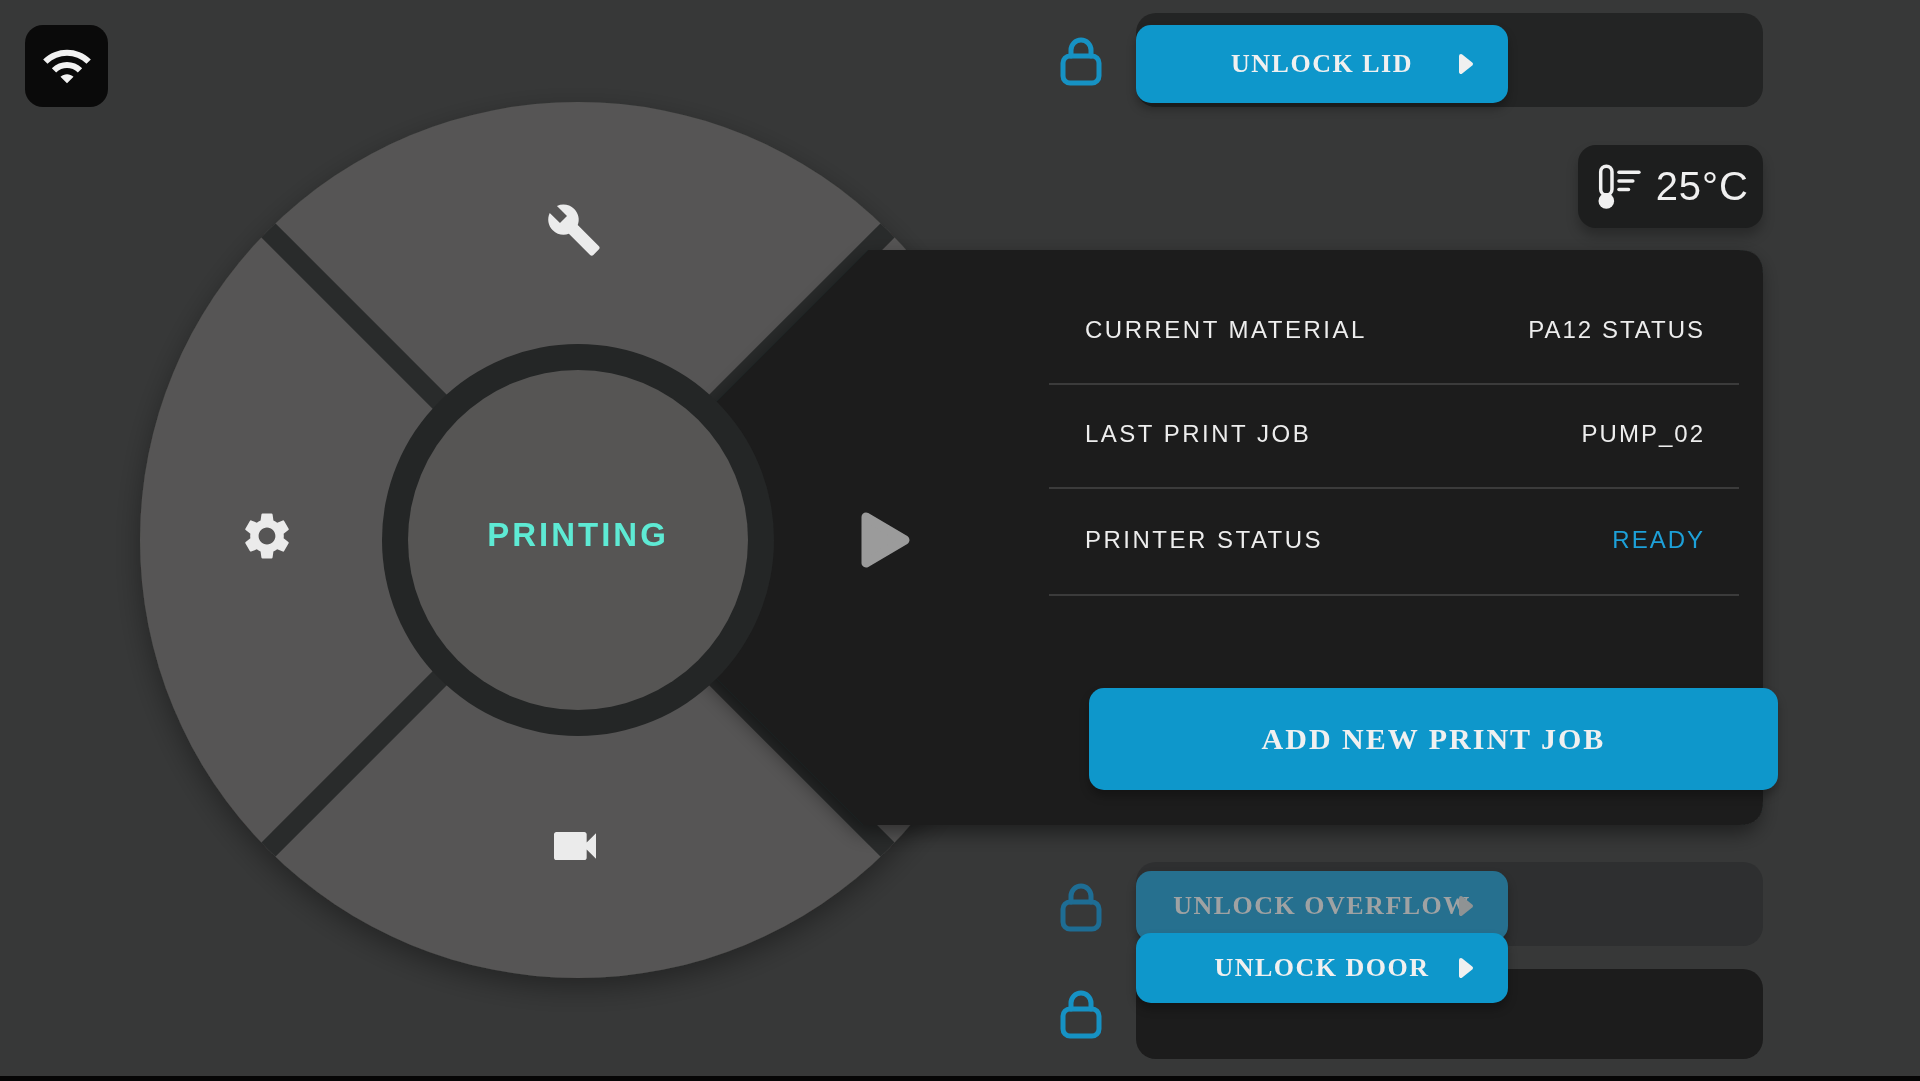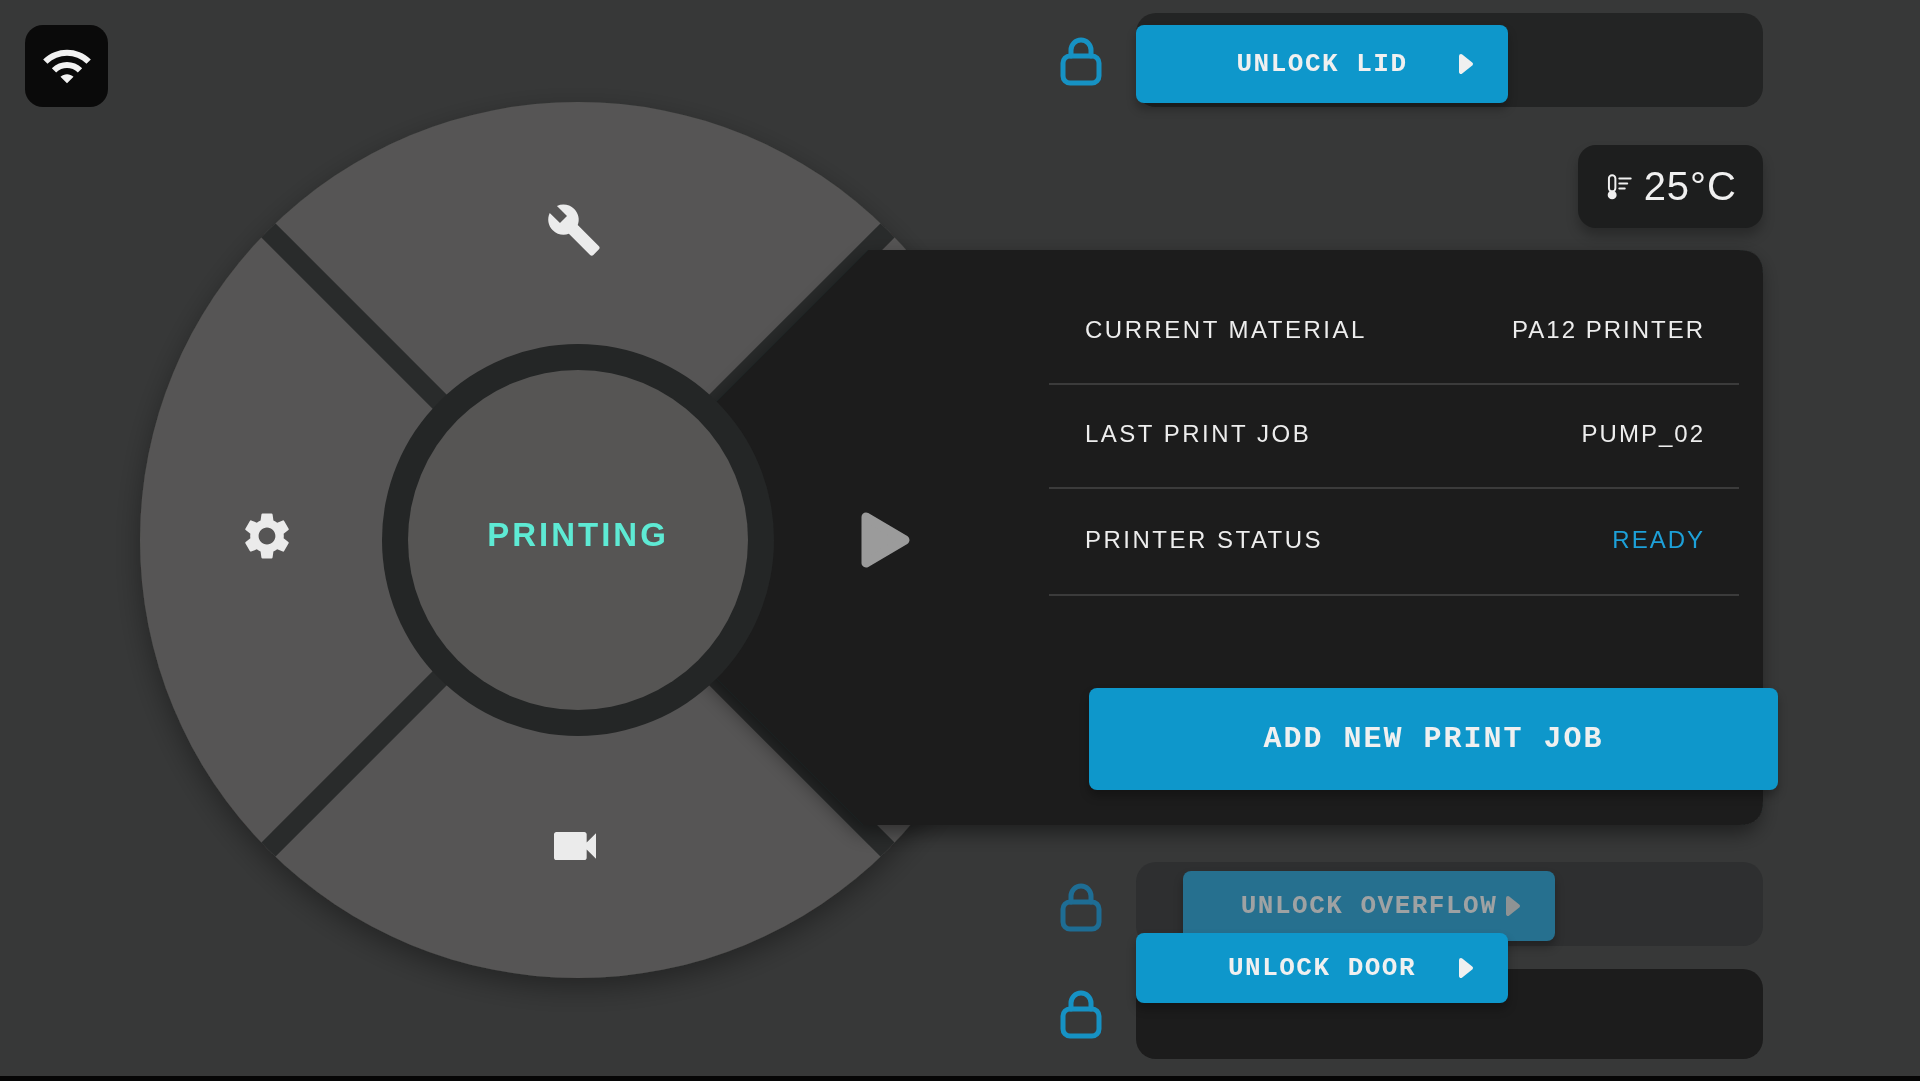--- a/index.html
+++ b/index.html
@@ -13,33 +13,33 @@
   
   .wifi-tile{left:25px;top:25px;width:83px;height:82px;border-radius:18px;
     background:#0a0a0a;display:flex;align-items:center;justify-content:center;}
   
   .track{border-radius:20px;}
   .track-lid{background:var(--track-lid,#232424);}
   .track-overflow{background:var(--track-overflow,#2e2f30);}
   .track-door{background:var(--track-door,#1c1c1c);}
   
   .btn{display:flex;align-items:center;justify-content:center;border:none;
-    border-radius:8px;font-family:Liberation Mono, monospace;font-weight:bold;
+    border-radius:15px;font-family:Liberation Serif, serif;font-weight:bold;
     box-shadow:0 6px 10px rgba(0,0,0,.28);}
   .btn .arrow{position:absolute;right:34px;top:50%;transform:translateY(-50%);}
   .btn-blue{background:var(--accent,#0e97cb);color:var(--text,#f0f0f0);}
-  .btn-muted{background:var(--accent-muted,#26708f);color:var(--text-muted,#9fa2a3);margin-left:47px;}
+  .btn-muted{background:var(--accent-muted,#26708f);color:var(--text-muted,#9fa2a3);}
   .btn-lid{left:1136px;top:25px;width:372px;height:78px;font-size:26px;letter-spacing:1.5px;}
   .btn-add{left:1050px;top:688px;width:689px;height:102px;font-size:30px;letter-spacing:2px;margin-left:39px;}
   .btn-overflow{left:1136px;top:871px;width:372px;height:70px;font-size:26px;letter-spacing:1.5px;}
   .btn-door{left:1136px;top:933px;width:372px;height:70px;font-size:26px;letter-spacing:1.5px;}
   
   .temp-panel{left:1578px;top:145px;width:185px;height:83px;border-radius:18px;
     background:var(--panel,#1d1e1e);display:flex;align-items:center;
-    padding:0 26px;box-sizing:border-box;gap:8px;box-shadow:0 8px 12px rgba(0,0,0,.25);}
+    padding:0 14px;box-sizing:border-box;gap:8px;box-shadow:0 8px 12px rgba(0,0,0,.25);}
   .temp-value{color:var(--text,#f0f0f0);font-size:40px;letter-spacing:1px;flex:1;text-align:right;}
   
   .info-row{left:1085px;width:620px;height:48px;display:flex;align-items:center;
     justify-content:space-between;color:#ededed;font-size:24px;}
   .info-row .lbl{letter-spacing:2.5px;}
   .info-row .val{letter-spacing:2px;text-align:right;}
   .val-ready{color:var(--ready,#1da0d8);}
   .divider{left:1049px;width:690px;height:2px;background:var(--divider,#3b3b3b);}
   
   .dial-label{left:408px;top:516px;width:340px;text-align:center;color:#5eead4;
@@ -126,21 +126,21 @@
       <circle cx="16.5" cy="45" r="9" fill="#f0f0f0"></circle>
       <line x1="31" y1="12" x2="54" y2="12" stroke="#f0f0f0" stroke-width="4" stroke-linecap="round"></line>
       <line x1="31" y1="22" x2="47" y2="22" stroke="#f0f0f0" stroke-width="4" stroke-linecap="round"></line>
       <line x1="31" y1="32" x2="42" y2="32" stroke="#f0f0f0" stroke-width="4" stroke-linecap="round"></line>
     </svg>
     <span class="temp-value">25°C</span>
   </div>
 
   <div class="abs info-row" style="top:306px">
     <span class="lbl">CURRENT MATERIAL</span>
-    <span class="val">PA12 PRINTER</span>
+    <span class="val">PA12 STATUS</span>
   </div>
   <div class="abs divider" style="top:383px"></div>
   <div class="abs info-row" style="top:410px">
     <span class="lbl">LAST PRINT JOB</span>
     <span class="val">PUMP_02</span>
   </div>
   <div class="abs divider" style="top:487px"></div>
   <div class="abs info-row" style="top:516px">
     <span class="lbl">PRINTER STATUS</span>
     <span class="val val-ready">READY</span>

